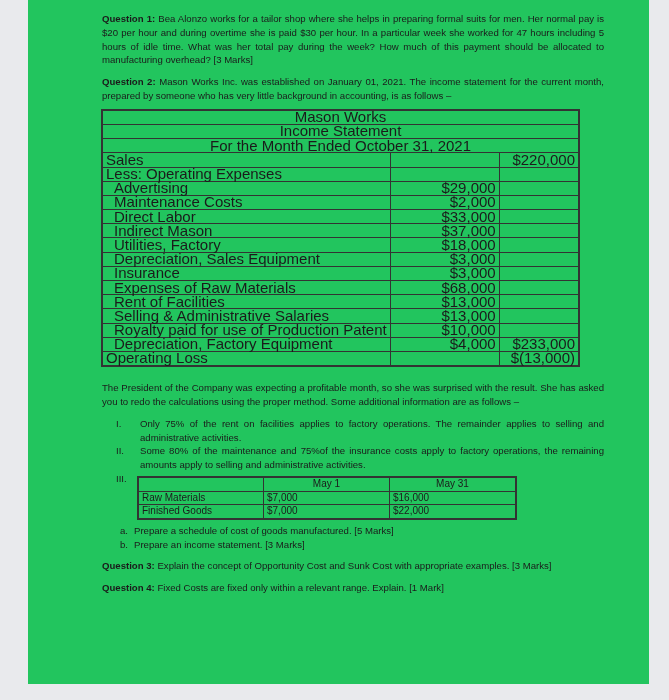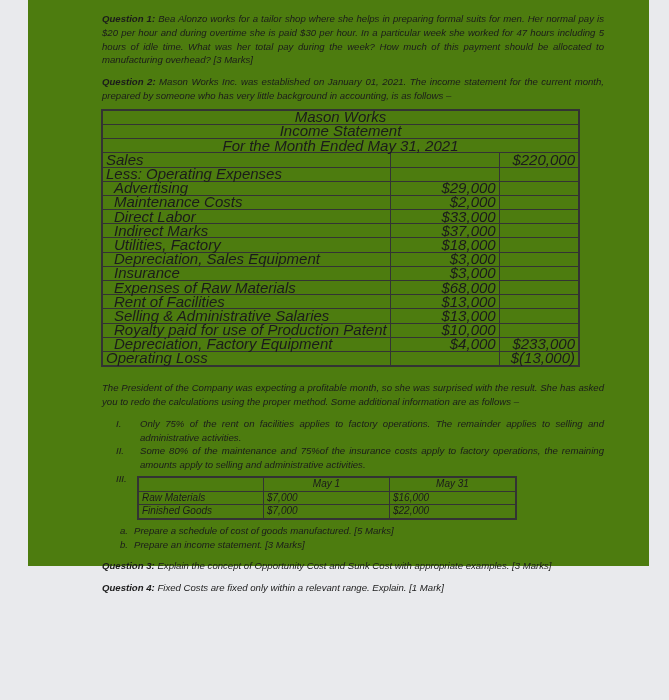--- a/index.html
+++ b/index.html
@@ -4,23 +4,22 @@
 <style>
   html, body { margin:0; padding:0; }
   body {
     width:669px; height:700px; overflow:hidden;
     background:#e9eaed;
     font-family:"Liberation Sans", sans-serif;
     color:#1b1b1b;
     position:relative;
   }
   .page {
-    position:absolute; left:28px; top:0; width:621px; height:566px;
-    background:#4d7c0f;
-    font-style:italic;
+    position:absolute; left:28px; top:0; width:621px; height:684px;
+    background:#22c55e;
   }
   .content {
     position:absolute; left:74px; top:12px; width:502px;
     font-size:9.6px; line-height:13.8px;
   }
   .para { margin:0; text-align:justify; }
   .para b { font-weight:bold; }
   .gap { height:8px; }
   table.is {
     border-collapse:collapse; width:479px; margin-left:-1px;
@@ -74,21 +73,21 @@
 
     <table class="is">
       <tbody>
           <tr class="top">
             <td colspan="3" class="hdr lft rgt">Mason Works</td>
           </tr>
       <tr>
             <td colspan="3" class="hdr lft rgt">Income Statement</td>
           </tr>
       <tr>
-            <td colspan="3" class="hdr lft rgt">For the Month Ended May 31, 2021</td>
+            <td colspan="3" class="hdr lft rgt">For the Month Ended October 31, 2021</td>
           </tr>
       <tr>
         <td class="c1 lft">Sales</td>
         <td class="c2"></td>
         <td class="c3 rgt">$220,000</td>
       </tr>
       <tr>
         <td class="c1 lft">Less: Operating Expenses</td>
         <td class="c2"></td>
         <td class="c3 rgt"></td>
@@ -102,21 +101,21 @@
             <td class="c1 ind lft">Maintenance Costs</td>
             <td class="c2">$2,000</td>
             <td class="c3 rgt"></td>
           </tr>
       <tr>
             <td class="c1 ind lft">Direct Labor</td>
             <td class="c2">$33,000</td>
             <td class="c3 rgt"></td>
           </tr>
       <tr>
-            <td class="c1 ind lft">Indirect Marks</td>
+            <td class="c1 ind lft">Indirect Mason</td>
             <td class="c2">$37,000</td>
             <td class="c3 rgt"></td>
           </tr>
       <tr>
             <td class="c1 ind lft">Utilities, Factory</td>
             <td class="c2">$18,000</td>
             <td class="c3 rgt"></td>
           </tr>
       <tr>
             <td class="c1 ind lft">Depreciation, Sales Equipment</td>

